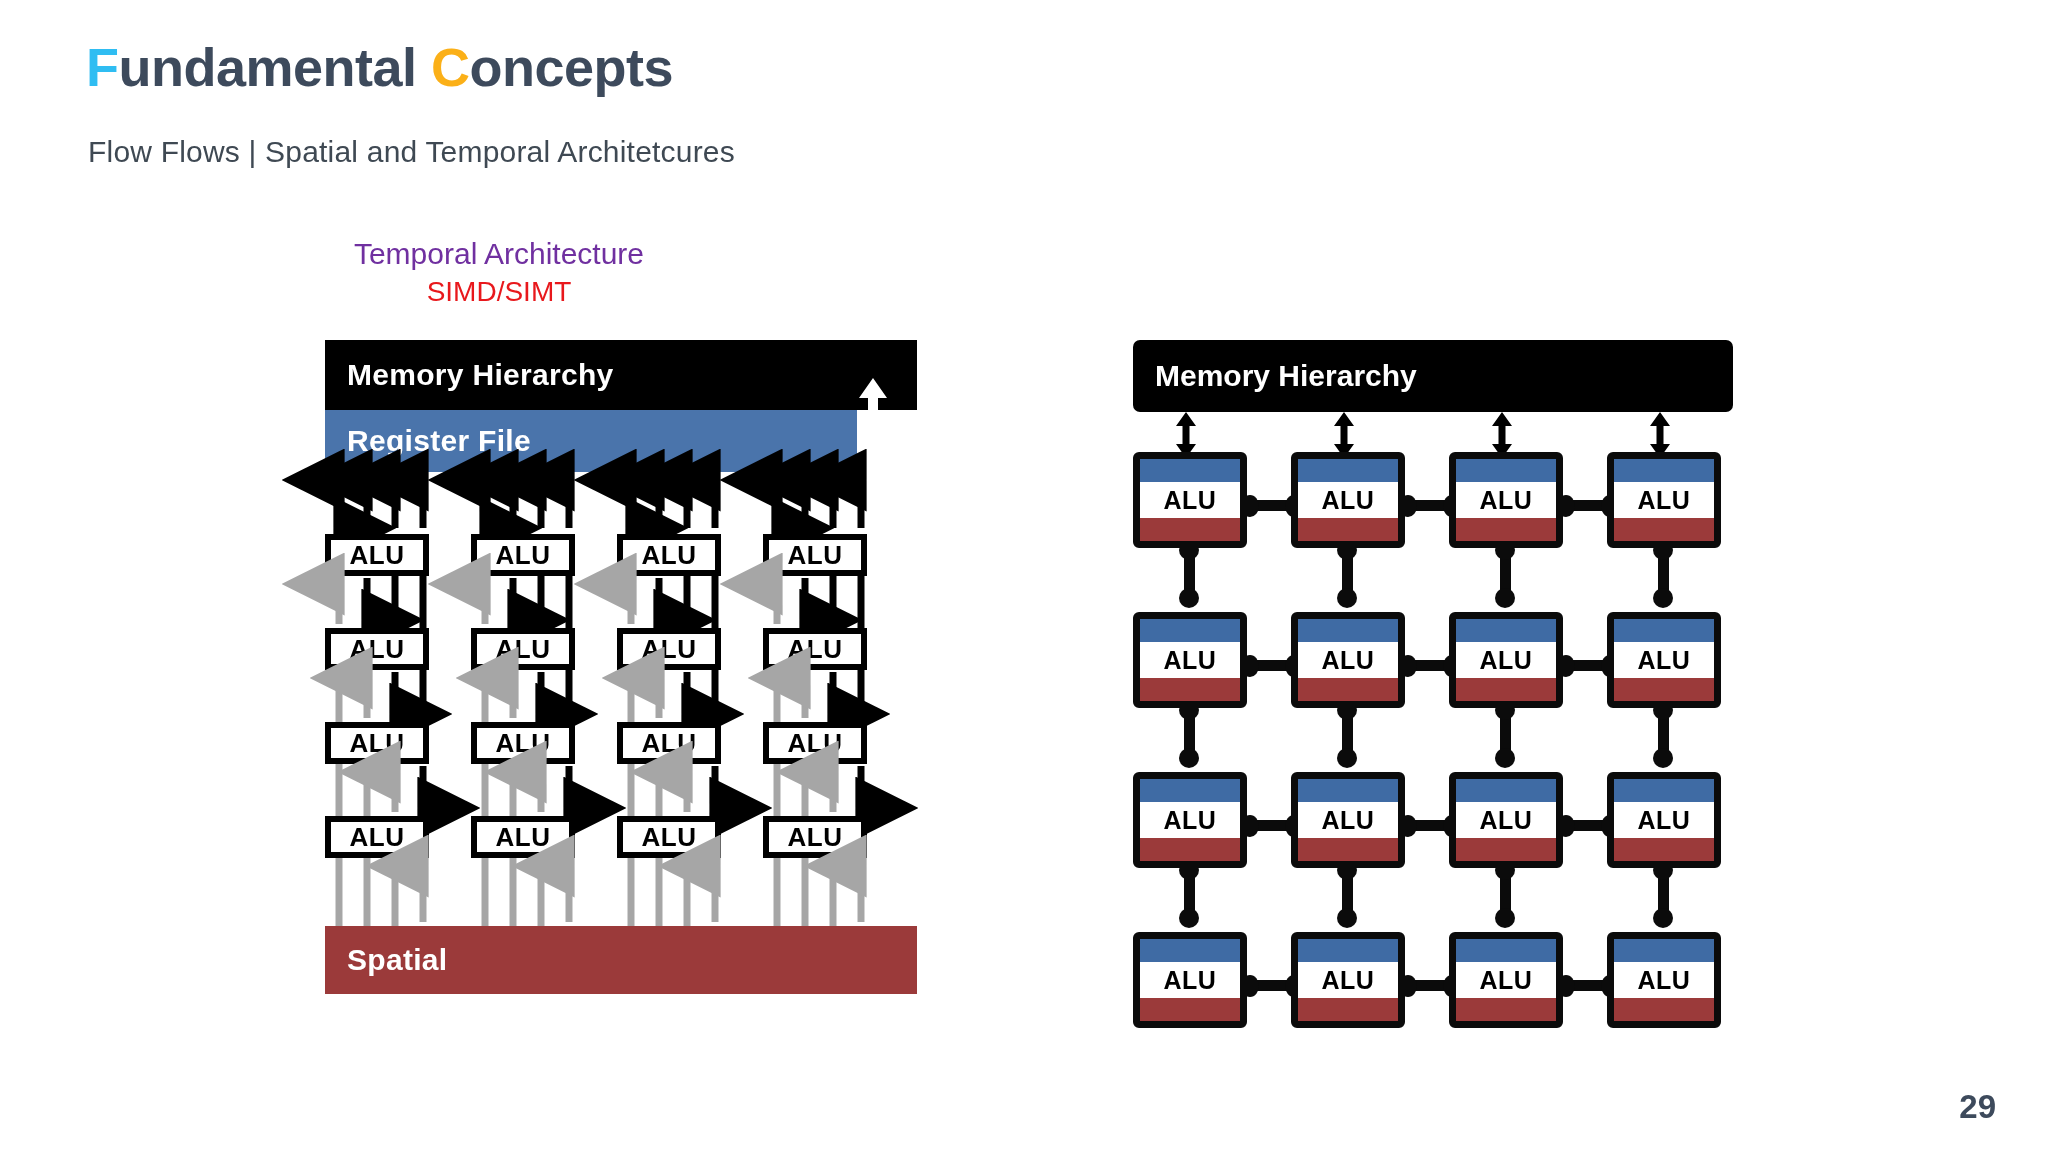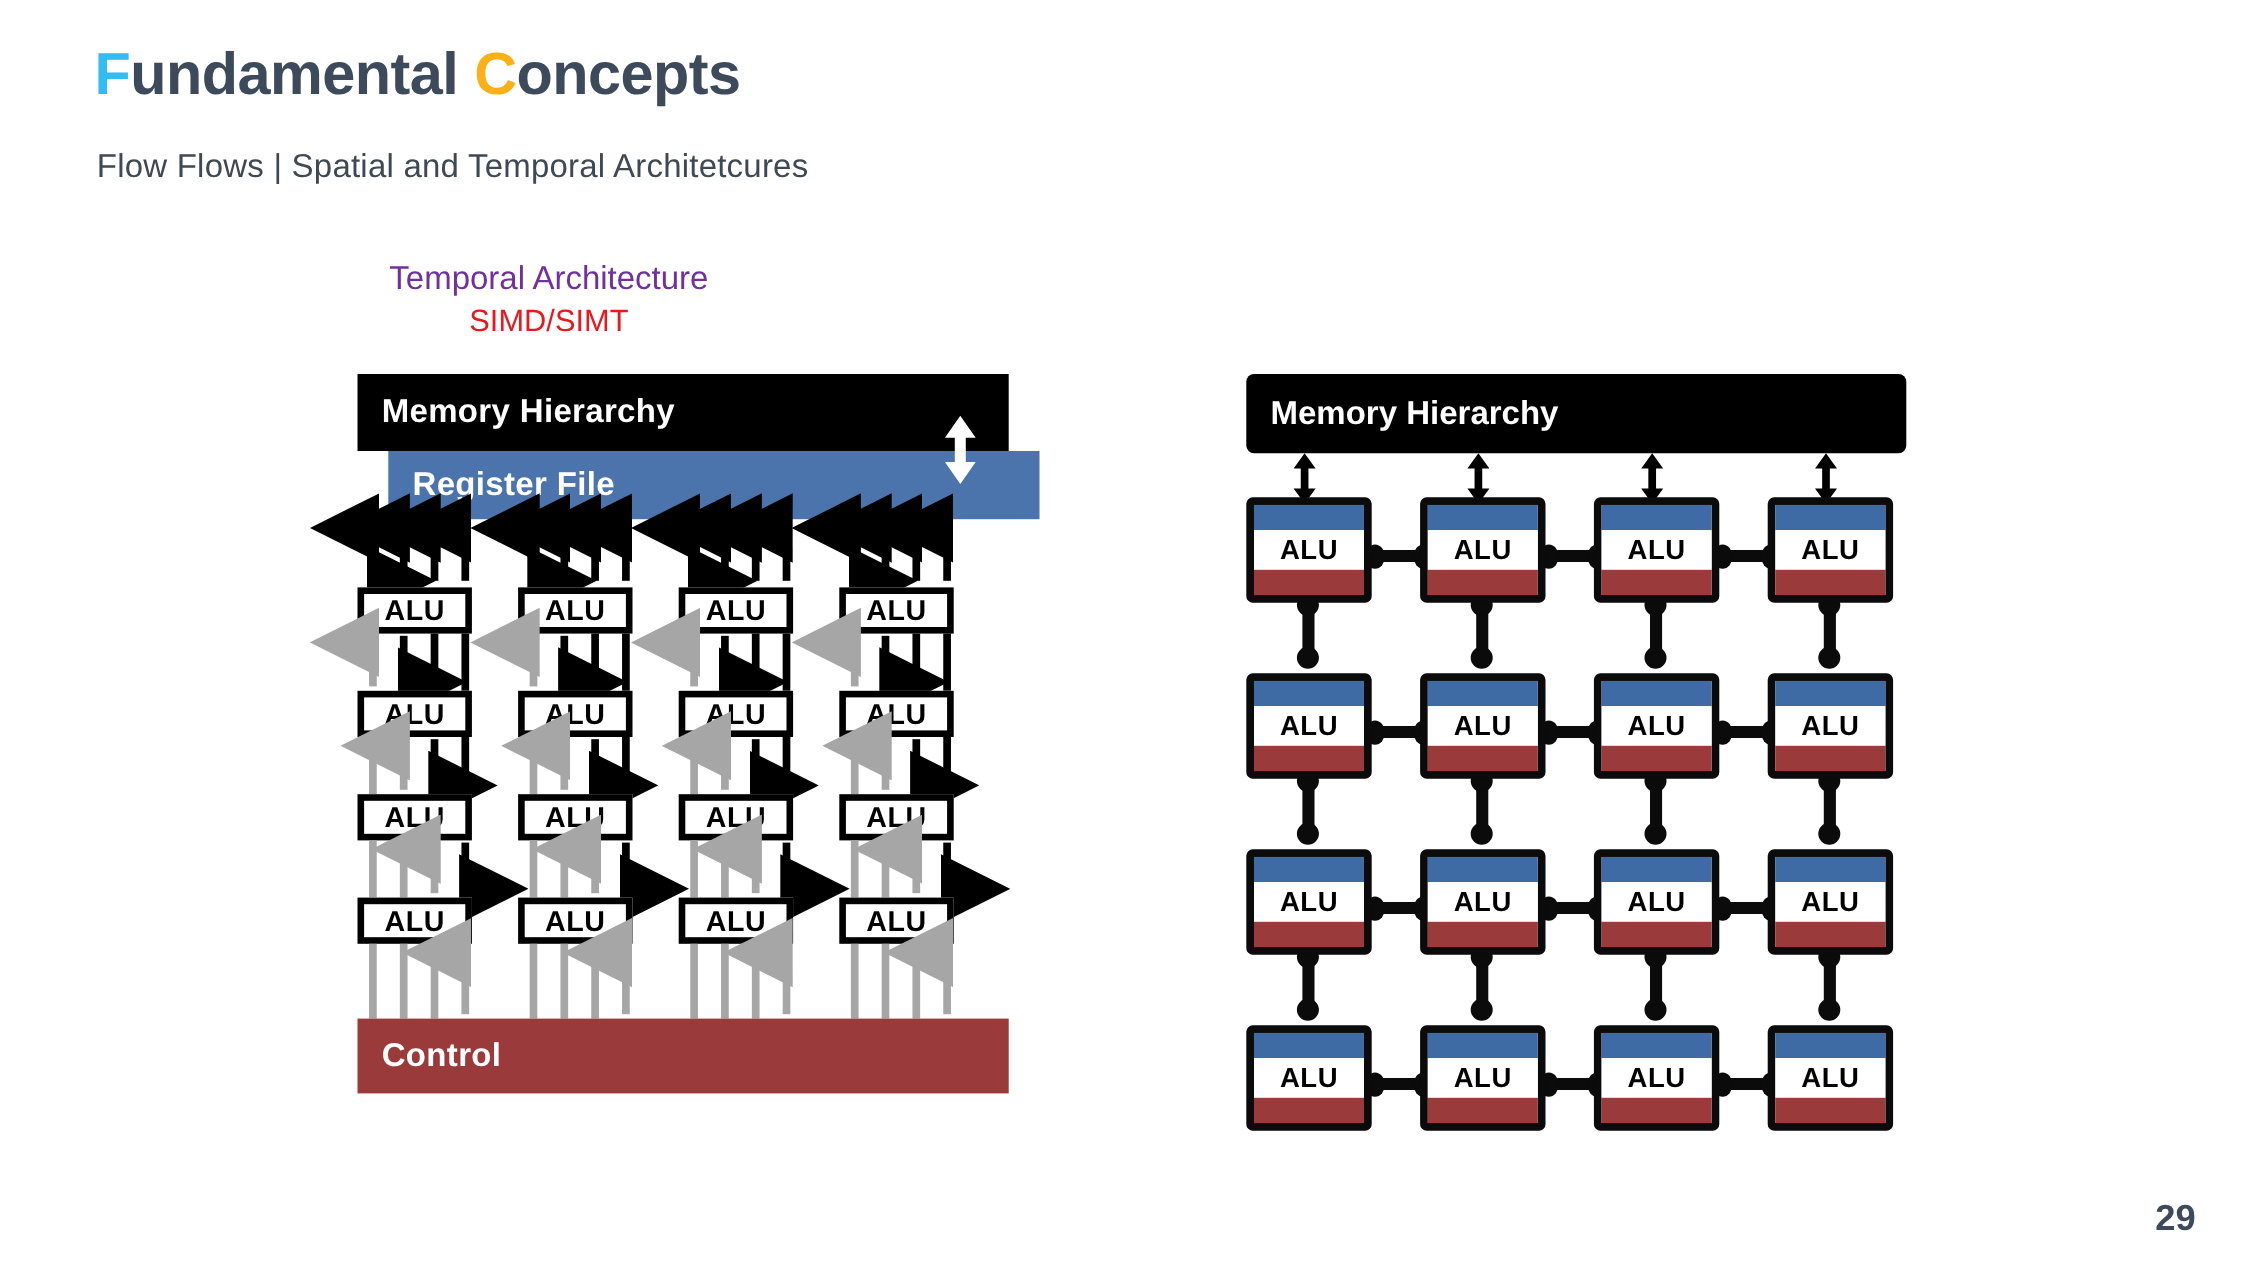--- a/index.html
+++ b/index.html
@@ -93,32 +93,31 @@
     padding-left: 22px;
     box-sizing: border-box;
     letter-spacing: 0.3px;
   }
   #temporal-memory { top: 0; height: 70px; }
 
   .reg-bar {
     position: absolute;
     left: 0;
     top: 70px;
-    width: 592px;
+    width: 532px;
     height: 62px;
     background: #4a74ab;
     color: #ffffff;
     font-size: 30px;
     font-weight: bold;
     display: flex;
     align-items: center;
     padding-left: 22px;
     box-sizing: border-box;
     letter-spacing: 0.3px;
-    margin-left: 28px;
   }
 
   #mem-reg-double-arrow {
     position: absolute;
     right: 27px;
     top: 38px;
     width: 34px;
     height: 62px;
   }
 
@@ -442,21 +441,21 @@
       <line x1="362" y1="0" x2="362" y2="68"></line>
       <line x1="390" y1="64" x2="390" y2="8" marker-end="url(#tgry-up)"></line>
       <line x1="452" y1="0" x2="452" y2="68"></line>
       <line x1="480" y1="0" x2="480" y2="68"></line>
       <line x1="508" y1="0" x2="508" y2="68"></line>
       <line x1="536" y1="64" x2="536" y2="8" marker-end="url(#tgry-up)"></line>
     </g>
   </svg>
 
   <div style="position:absolute; left:0; top:586px; width:592px; height:68px; background:#9b3a3a; color:#ffffff; font-size:30px; font-weight:bold; display:flex; align-items:center; padding-left:22px; box-sizing:border-box; letter-spacing:0.3px;">
-    <span>Control</span>
+    <span>Spatial</span>
   </div>
 </div>
 
 <div id="spatial-diagram">
 
   <div id="spatial-memory">
     <span>Memory Hierarchy</span>
   </div>
 
   <svg class="lane" style="left:0; top:72px; width:600px; height:46px;" viewBox="0 0 600 46">

